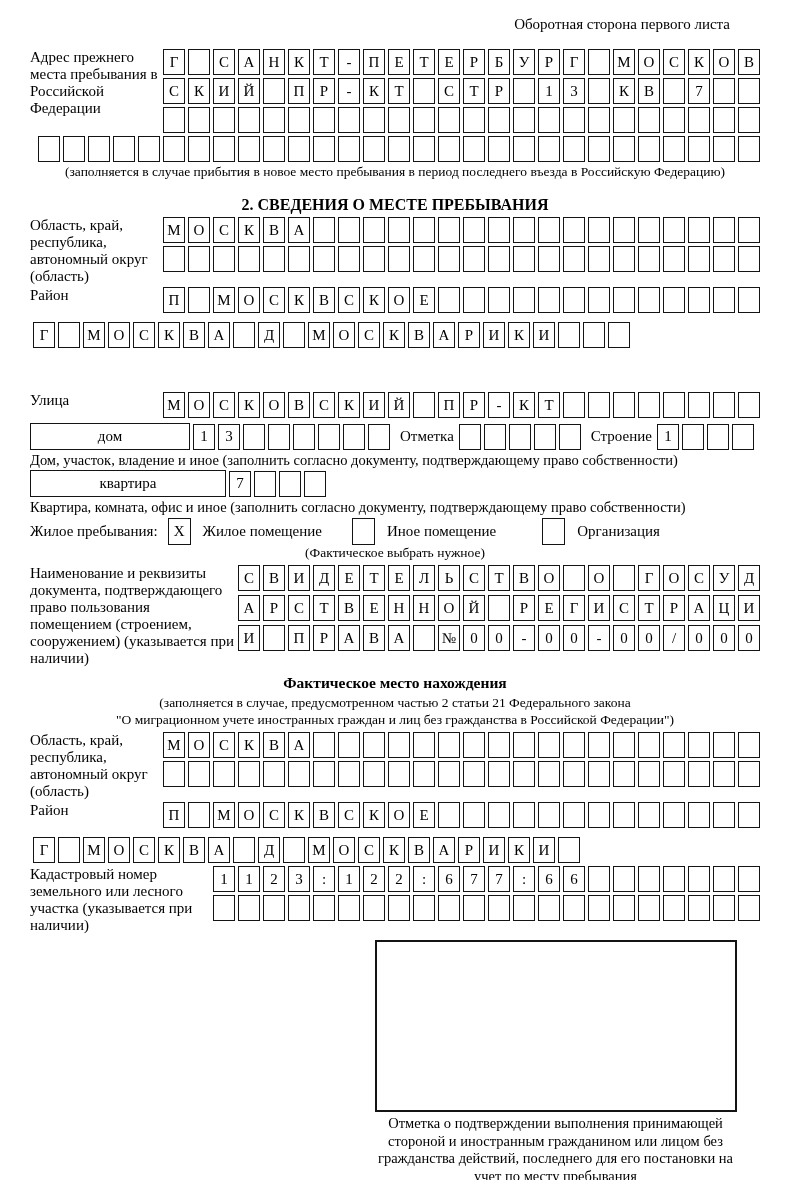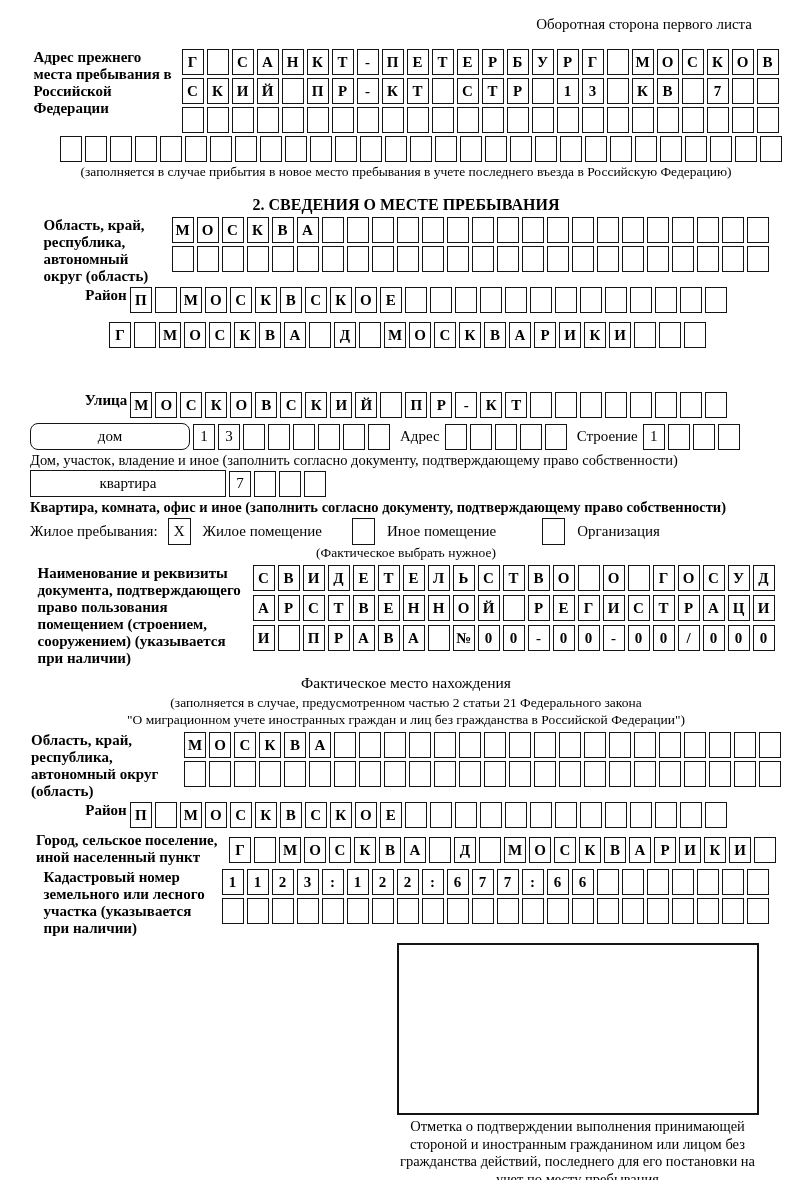--- a/index.html
+++ b/index.html
@@ -1,65 +1,65 @@
 <!DOCTYPE html>
 <html><head>
 <meta charset="utf-8">
 <style>
   html,body{margin:0;padding:0;background:#ffffff;}
   body{width:800px;height:1180px;font-family:"Liberation Serif", serif;color:#000;}
-  .page{box-sizing:border-box;width:800px;height:1180px;padding:16px 18px 0 30px;overflow:hidden;}
+  .page{box-sizing:border-box;width:800px;height:1180px;padding:16px 40px 0 30px;overflow:hidden;}
 
   .top-note{text-align:right;font-size:15px;margin-right:30px;margin-bottom:16px;}
 
   
   .cellrow{display:flex;justify-content:flex-end;}
   .cellrow .cell{box-sizing:border-box;width:22px;height:26px;border:1.6px solid #141414;
     margin-left:3px;display:flex;align-items:center;justify-content:center;
     font-size:15px;line-height:1;}
 
-  .frow{display:flex;justify-content:center;align-items:flex-start;font-weight:bold;}
+  .frow{display:flex;justify-content:space-between;align-items:flex-start;}
   .flabel{font-size:15px;line-height:17px;max-width:215px;}
   .cellcol{display:flex;flex-direction:column;gap:3px;align-items:flex-end;}
 
   .prev-block{margin-bottom:3px;}
   .fullrow{margin-bottom:2px;}
   .center-note{text-align:center;font-size:13.5px;line-height:16px;}
   .note-prev{margin-bottom:4px;}
   .sec-title{text-align:center;font-weight:bold;font-size:16px;line-height:19px;margin-bottom:3px;margin-top:15px;}
 
   .row-region{margin-bottom:2px;}
   .row-district{margin-bottom:4px;}
   .row-city{margin-bottom:2px;}
   .row-city .cellcol{margin-top:5px;}
   .row-street{margin-bottom:5px;margin-top:44px;}
 
   .house-row{display:flex;align-items:center;margin-bottom:2px;}
   .widebox{box-sizing:border-box;border:1.6px solid #141414;height:27px;
     display:flex;align-items:center;justify-content:center;font-size:15px;}
-  .dom-box{width:160px;border-radius:8px;}
+  .dom-box{width:160px;}
   .kv-box{width:196px;text-align:center;}
   .inline-lbl{font-size:15px;margin-left:10px;margin-right:2px;}
   .left-note{font-size:14.5px;line-height:16px;margin-bottom:2px;}
-  .left-note.kvnote{margin-bottom:3px;font-weight:bold;}
+  .left-note.kvnote{margin-bottom:3px;}
 
   .stay-row{display:flex;align-items:center;font-size:15px;}
   .checkbox{box-sizing:border-box;width:23px;height:27px;border:1.7px solid #141414;
     display:flex;align-items:center;justify-content:center;font-size:15px;}
   .cb1{margin-left:10px;}
   .cb2{margin-left:30px;}
   .cb3{margin-left:46px;}
   .opt{margin-left:12px;}
   .stay-note{margin-bottom:4px;}
 
   .row-doc{margin-bottom:6px;}
   .row-doc .flabel{max-width:212px;}
   .row-doc .cellcol{gap:4px;}
 
-  .sec-title2{text-align:center;font-weight:normal;font-size:15.5px;line-height:19px;margin-bottom:3px;}
+  .sec-title2{text-align:center;font-weight:bold;font-size:15.5px;line-height:19px;margin-bottom:3px;}
   .an1{margin-bottom:1px;}
   .an2{margin-bottom:4px;}
 
   .row-region2{margin-bottom:2px;}
   .row-district2{margin-bottom:4px;}
   .row-city2{margin-bottom:3px;}
   .row-city2 .cellcol{margin-top:5px;}
   .row-cadastre{margin-bottom:6px;}
 
   .stamp-wrap{width:385px;margin-left:auto;margin-right:12px;}
@@ -180,21 +180,21 @@
       <div class="cell"></div>
       <div class="cell"></div>
       <div class="cell"></div>
       <div class="cell"></div>
       <div class="cell"></div>
       <div class="cell"></div>
       <div class="cell"></div>
       <div class="cell"></div>
       <div class="cell"></div>
     </div>
-  <div class="center-note note-prev">(заполняется в случае прибытия в новое место пребывания в учете последнего въезда в Российскую Федерацию)</div>
+  <div class="center-note note-prev">(заполняется в случае прибытия в новое место пребывания в период последнего въезда в Российскую Федерацию)</div>
 
   <div class="sec-title">2. СВЕДЕНИЯ О МЕСТЕ ПРЕБЫВАНИЯ</div>
 
   <div class="frow row-region">
     <div class="flabel" style="max-width:125px;">Область, край, республика, автономный округ (область)</div>
     <div class="cellcol">
       <div class="cellrow">
           <div class="cell">М</div>
           <div class="cell">О</div>
           <div class="cell">С</div>
@@ -349,21 +349,21 @@
     <div class="cellrow">
         <div class="cell">1</div>
         <div class="cell">3</div>
         <div class="cell"></div>
         <div class="cell"></div>
         <div class="cell"></div>
         <div class="cell"></div>
         <div class="cell"></div>
         <div class="cell"></div>
       </div>
-    <div class="inline-lbl">Адрес</div>
+    <div class="inline-lbl">Отметка</div>
     <div class="cellrow">
         <div class="cell"></div>
         <div class="cell"></div>
         <div class="cell"></div>
         <div class="cell"></div>
         <div class="cell"></div>
       </div>
     <div class="inline-lbl">Строение</div>
     <div class="cellrow">
         <div class="cell">1</div>
@@ -559,21 +559,20 @@
           <div class="cell"></div>
           <div class="cell"></div>
           <div class="cell"></div>
           <div class="cell"></div>
           <div class="cell"></div>
         </div>
     </div>
   </div>
 
   <div class="frow row-city2">
-    <div class="flabel" style="max-width:190px;">Город, сельское поселение, иной населенный пункт</div>
     <div class="cellcol">
       <div class="cellrow">
           <div class="cell">Г</div>
           <div class="cell"></div>
           <div class="cell">М</div>
           <div class="cell">О</div>
           <div class="cell">С</div>
           <div class="cell">К</div>
           <div class="cell">В</div>
           <div class="cell">А</div>

